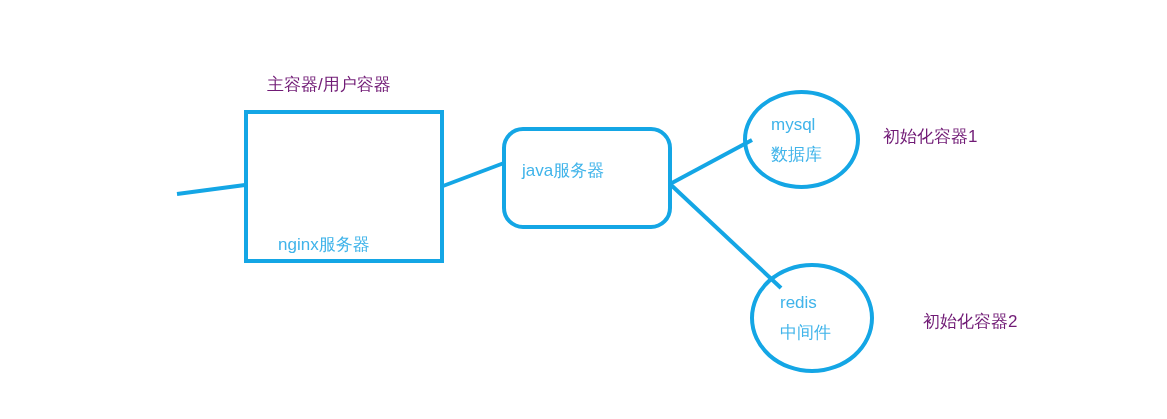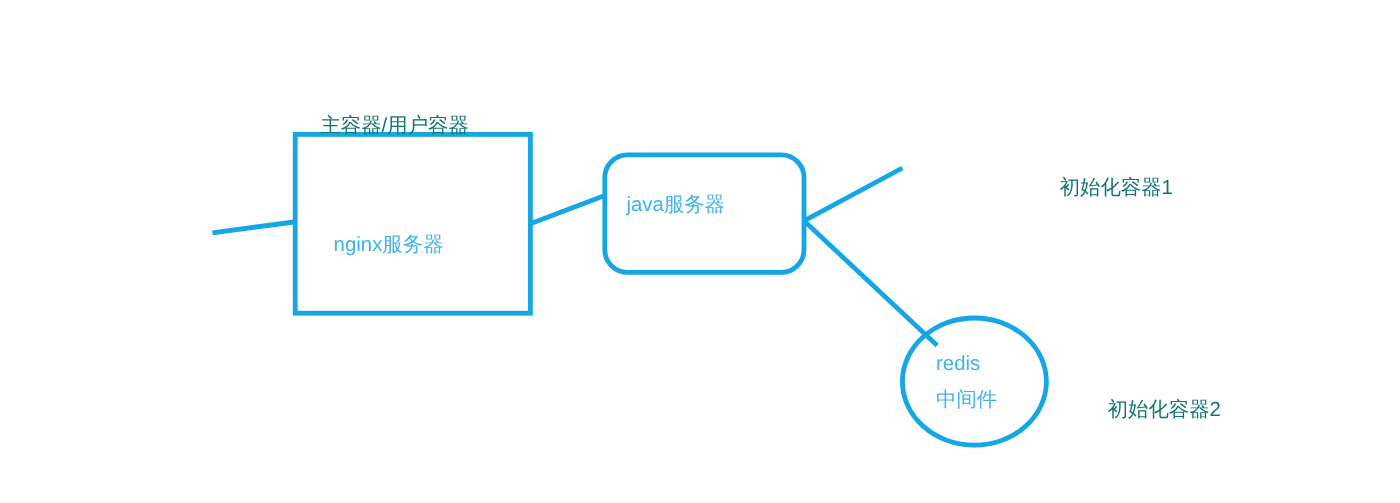--- a/index.html
+++ b/index.html
@@ -53,41 +53,40 @@
     white-space: nowrap;
   }
   .stack-label {
     color: #40b4ea;
     font-size: 17px;
     line-height: 30px;
     white-space: nowrap;
   }
   .annotation {
     position: absolute;
-    color: #0f766e;
+    color: #701a75;
     font-size: 17px;
     white-space: nowrap;
     line-height: 20px;
-    margin-top: 20px;
   }
 
   
   #user-node {
     left: 48px;
     top: 127px;
     width: 133px;
     height: 132px;
   }
   #nginx-node {
     left: 244px;
     top: 110px;
     width: 200px;
     height: 153px;
     padding-left: 30px;
-    justify-content: center;
+    justify-content: flex-end;
     padding-top: 34px;
   }
   #java-node {
     left: 502px;
     top: 127px;
     width: 170px;
     height: 102px;
     padding-left: 16px;
     justify-content: flex-start;
     padding-top: 26px;
@@ -137,20 +136,24 @@
 
 
   <div class="node node-rect" id="nginx-node">
     <span class="node-label">nginx服务器</span>
   </div>
 
   <div class="node node-rounded" id="java-node">
     <span class="node-label">java服务器</span>
   </div>
 
+  <div class="node node-circle" id="mysql-node">
+    <span class="stack-label">mysql</span>
+    <span class="stack-label">数据库</span>
+  </div>
 
   <div class="node node-circle" id="redis-node">
     <span class="stack-label">redis</span>
     <span class="stack-label">中间件</span>
   </div>
 
   <div class="annotation" id="main-container-annotation">主容器/用户容器</div>
 
   <div class="annotation" id="init-container-1-annotation">初始化容器1</div>
 

